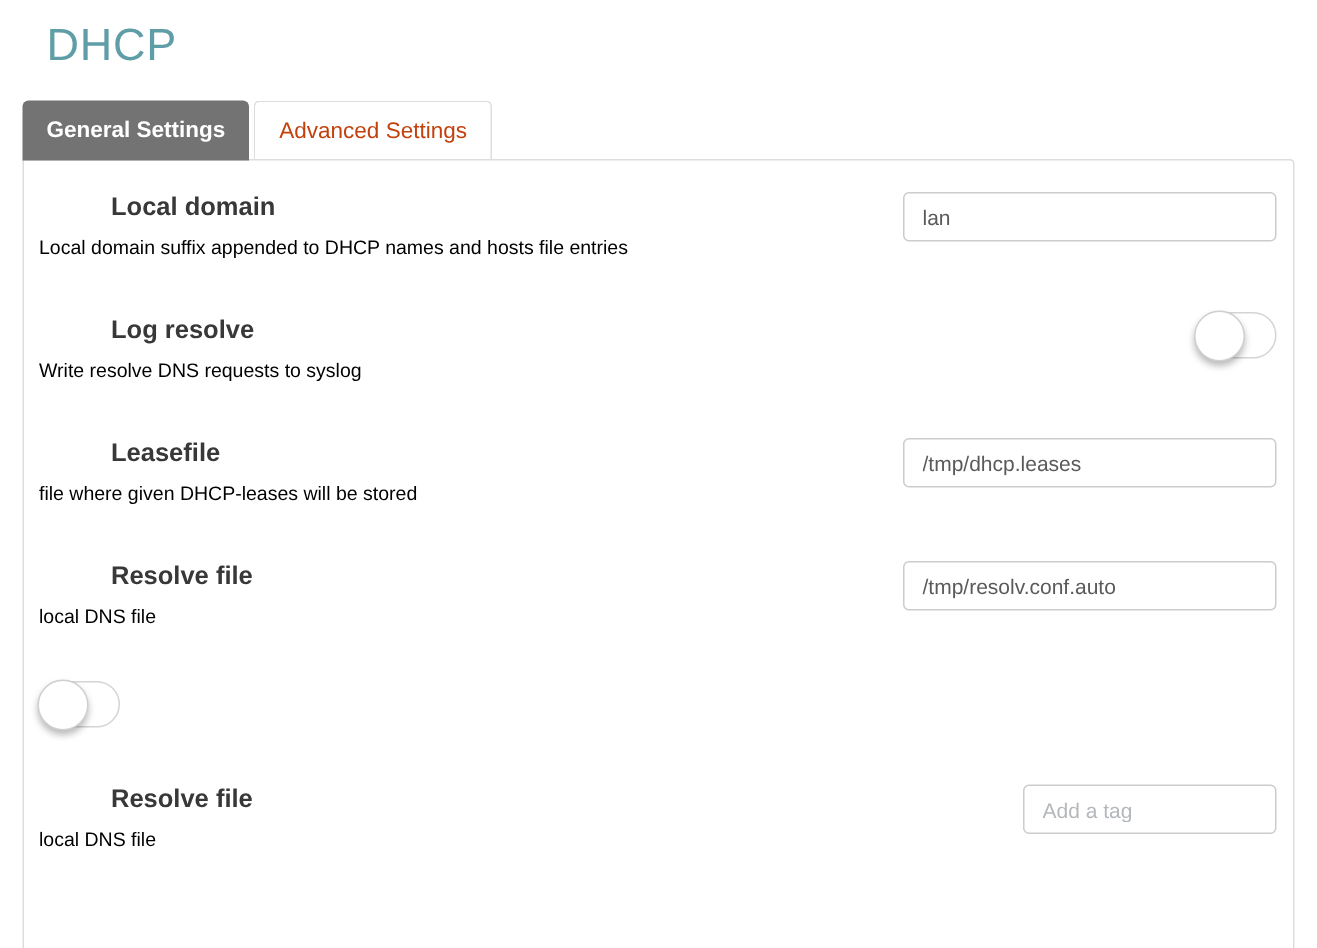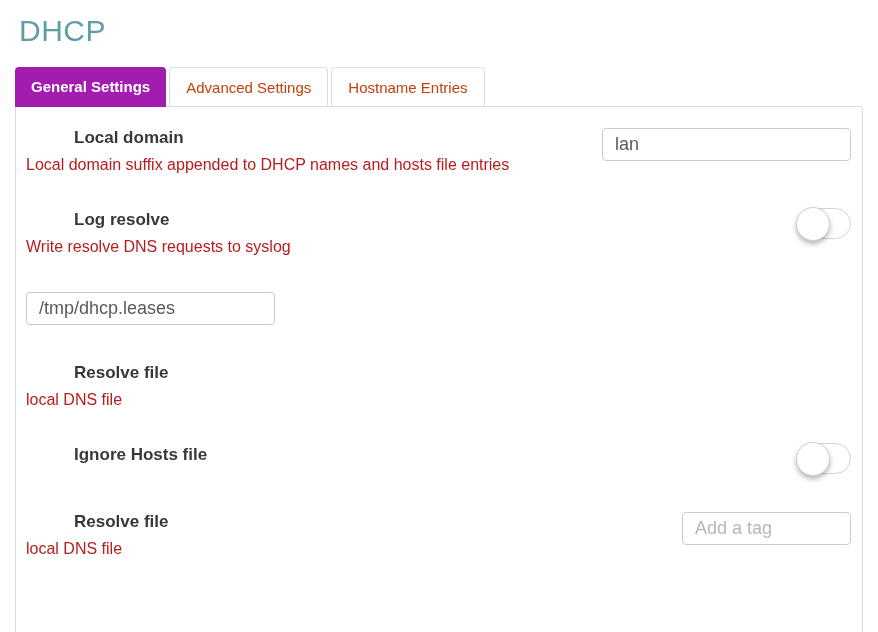--- a/index.html
+++ b/index.html
@@ -6,21 +6,21 @@
   html, body {
     width: 878px; height: 632px;
     overflow: hidden;
     background: #ffffff;
     font-family: "Liberation Sans", sans-serif;
   }
   .page { padding: 0 15px; }
 
   
   .page-title {
-    margin: 14px 0 19px 4px;
+    margin: 14px 0 19px 16px;
     font-size: 30px;
     font-weight: 400;
     color: #5f9ea7;
     letter-spacing: 0.5px;
   }
 
   
   .tabs {
     display: flex;
     align-items: flex-end;
@@ -30,21 +30,21 @@
   .tab {
     height: 39px;
     line-height: 39px;
     padding: 0 16px;
     font-size: 15px;
     border-radius: 4px 4px 0 0;
     cursor: pointer;
     white-space: nowrap;
   }
   .tab.active {
-    background: #a21caf;
+    background: #737373;
     color: #ffffff;
     font-weight: 700;
     margin-bottom: -1px;
     height: 40px;
   }
   .tab.inactive {
     background: #ffffff;
     color: #c2410c;
     border: 1px solid #dddddd;
     border-bottom: none;
@@ -71,34 +71,34 @@
   .row-left { max-width: 560px; }
   .row-label {
     font-size: 17px;
     font-weight: 700;
     color: #383838;
     line-height: 20px;
     margin-left: 48px;
   }
   .row-desc {
     margin-top: 9px;
-    font-size: 16px;
-    color: #b91c1c;
+    font-size: 13px;
+    color: #000000;
     line-height: 15px;
   }
   .row-desc:empty { display: none; }
 
   
   .text-input {
     width: 249px;
     height: 33px;
     border: 1px solid #cccccc;
     border-radius: 4px;
     padding: 0 12px;
-    font-size: 18px;
+    font-size: 14px;
     color: #5a5a5a;
     font-family: "Liberation Sans", sans-serif;
     outline: none;
     background: #ffffff;
   }
   .text-input.tag { width: 169px; }
   .text-input::placeholder { color: #b4b8bc; opacity: 1; }
 
   
   .toggle {
@@ -126,21 +126,20 @@
 </head>
 <body>
 
 <div class="page">
 
   <h1 class="page-title">DHCP</h1>
 
   <div class="tabs">
     <div class="tab active">General Settings</div>
     <div class="tab inactive">Advanced Settings</div>
-    <div class="tab inactive">Hostname Entries</div>
   </div>
 
   <div class="panel">
 
     <div class="form-row">
       <div class="row-left">
         <div class="row-label">Local domain</div>
         <div class="row-desc">Local domain suffix appended to DHCP names and hosts file entries</div>
       </div>
       <input type="text" class="text-input" value="lan" style="">
@@ -150,36 +149,37 @@
       <div class="row-left">
         <div class="row-label">Log resolve</div>
         <div class="row-desc">Write resolve DNS requests to syslog</div>
       </div>
       <div class="toggle">
         <div class="toggle-knob"></div>
       </div>
     </div>
 
     <div class="form-row">
+      <div class="row-left">
+        <div class="row-label">Leasefile</div>
+        <div class="row-desc">file where given DHCP-leases will be stored</div>
+      </div>
       <input type="text" class="text-input" value="/tmp/dhcp.leases" style="">
     </div>
 
 
     <div class="form-row">
       <div class="row-left">
         <div class="row-label">Resolve file</div>
         <div class="row-desc">local DNS file</div>
       </div>
+      <input type="text" class="text-input" value="/tmp/resolv.conf.auto" style="">
     </div>
 
     <div class="form-row">
-      <div class="row-left">
-        <div class="row-label">Ignore Hosts file</div>
-
-      </div>
       <div class="toggle">
         <div class="toggle-knob"></div>
       </div>
     </div>
 
     <div class="form-row">
       <div class="row-left">
         <div class="row-label">Resolve file</div>
         <div class="row-desc">local DNS file</div>
       </div>

